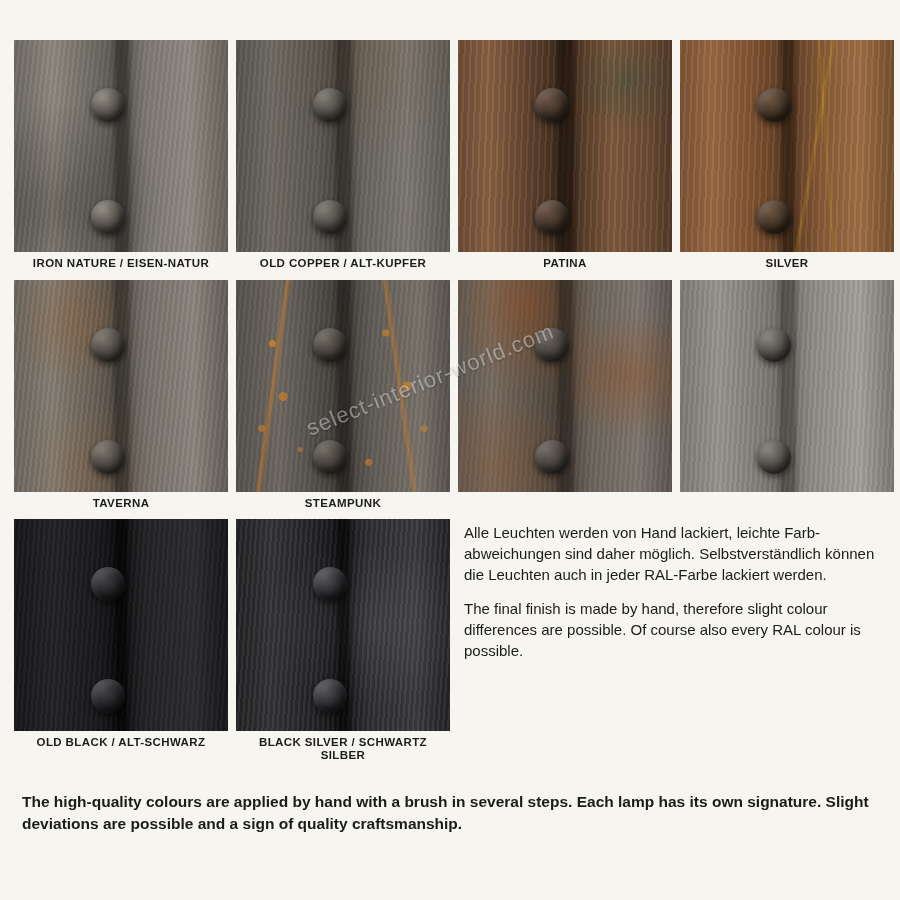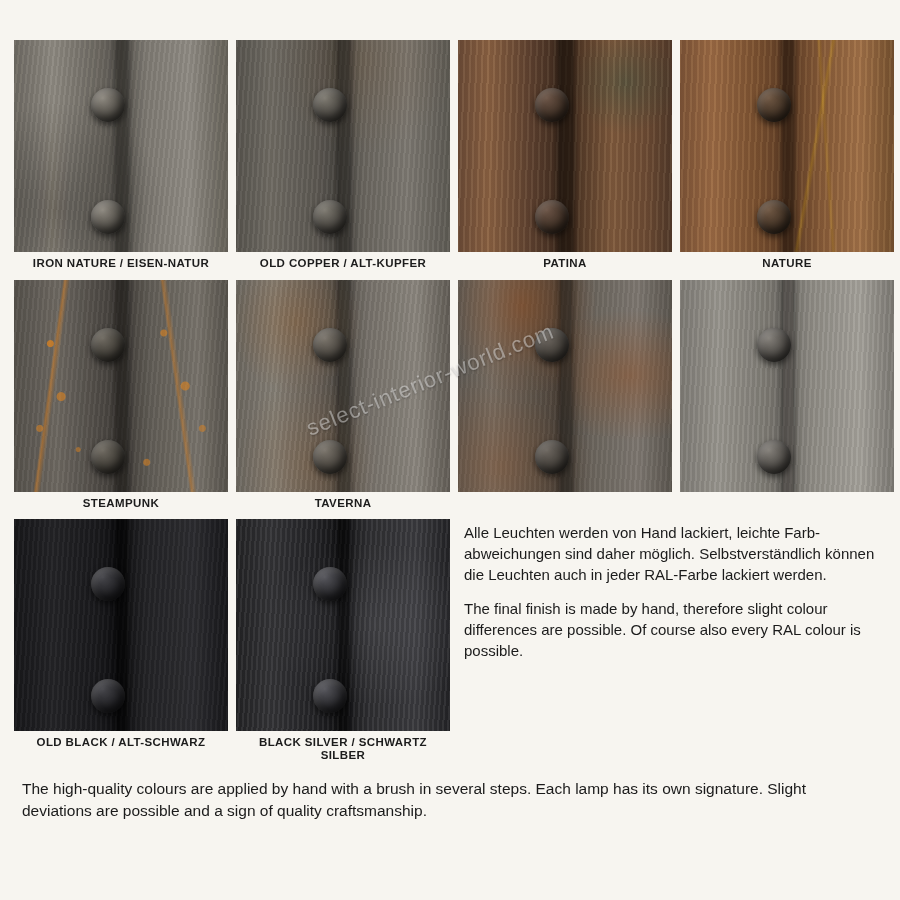--- a/index.html
+++ b/index.html
@@ -246,21 +246,22 @@
     margin: 0 0 14px 0;
   }
 
   
   .footer {
     padding: 6px 8px 0 8px;
   }
   .footer p {
     font-size: 15.5px;
     line-height: 1.42;
-    margin: 4px 0 14px 0;
+    margin: 17px 0 14px 0;
+    font-weight: bold;
   }
 
   .bottom-row {
     display: flex;
     gap: 8px;
     align-items: flex-start;
   }
 
   
   .watermark {
@@ -315,44 +316,44 @@
       <div class="cap">PATINA</div>
     </div>
 
     <div class="cell f-terra">
       <div class="swatch">
         <div class="plate"></div>
         <div class="seam"></div>
         <div class="rivet top"></div>
         <div class="rivet bottom"></div>
       </div>
-      <div class="cap">NATURE</div>
+      <div class="cap">SILVER</div>
     </div>
   </div>
 
   <div class="grid-row">
 
+    <div class="cell f-taverna">
+      <div class="swatch">
+        <div class="plate"></div>
+        <div class="seam"></div>
+        <div class="rivet top"></div>
+        <div class="rivet bottom"></div>
+      </div>
+      <div class="cap">TAVERNA</div>
+    </div>
+
     <div class="cell f-steampunk">
       <div class="swatch">
         <div class="plate"></div>
         <div class="seam"></div>
         <div class="rivet top"></div>
         <div class="rivet bottom"></div>
       </div>
       <div class="cap">STEAMPUNK</div>
-    </div>
-
-    <div class="cell f-taverna">
-      <div class="swatch">
-        <div class="plate"></div>
-        <div class="seam"></div>
-        <div class="rivet top"></div>
-        <div class="rivet bottom"></div>
-      </div>
-      <div class="cap">TAVERNA</div>
     </div>
 
     <div class="cell f-vintage">
       <div class="swatch">
         <div class="plate"></div>
         <div class="seam"></div>
         <div class="rivet top"></div>
         <div class="rivet bottom"></div>
       </div>
     </div>

